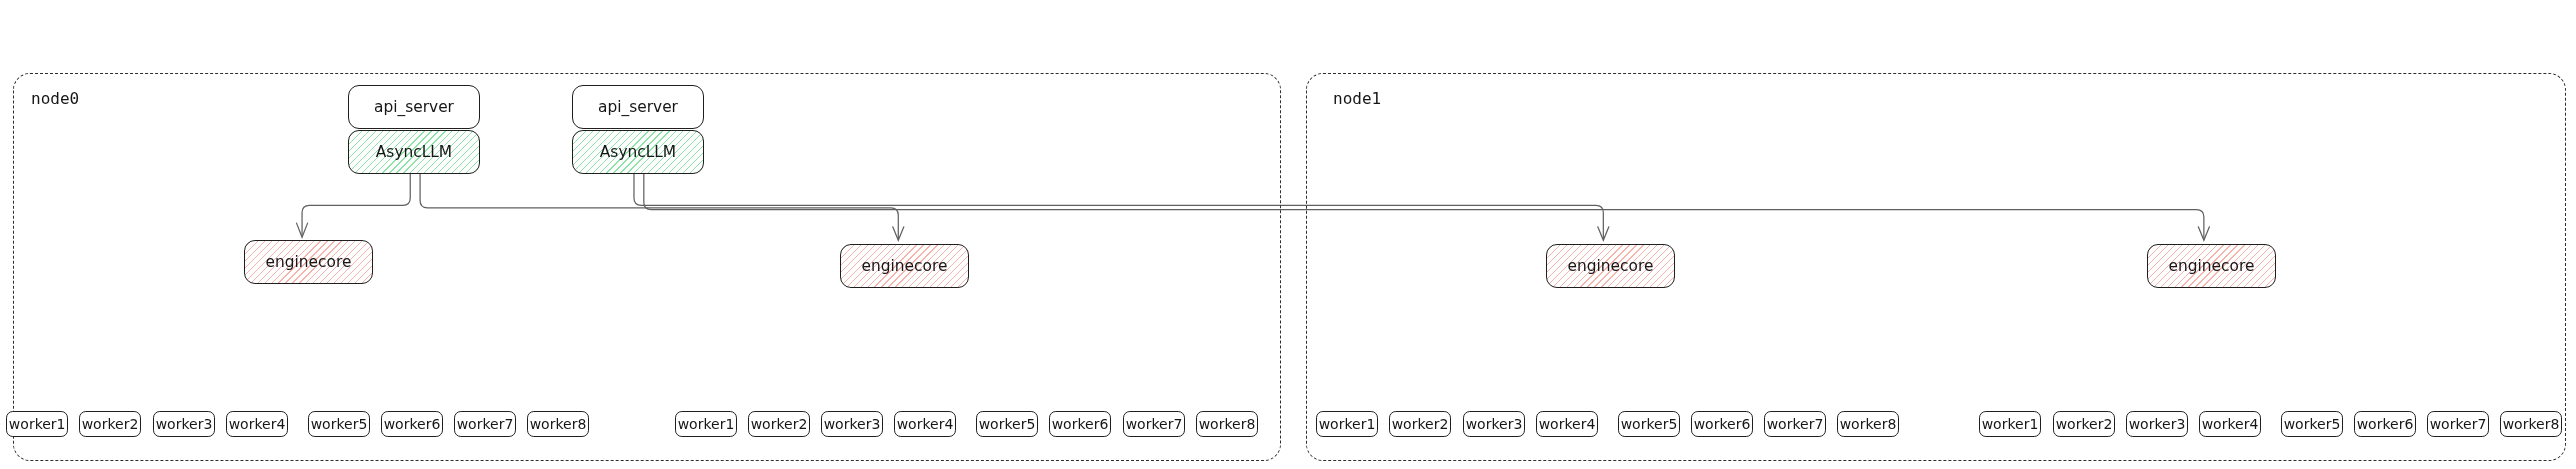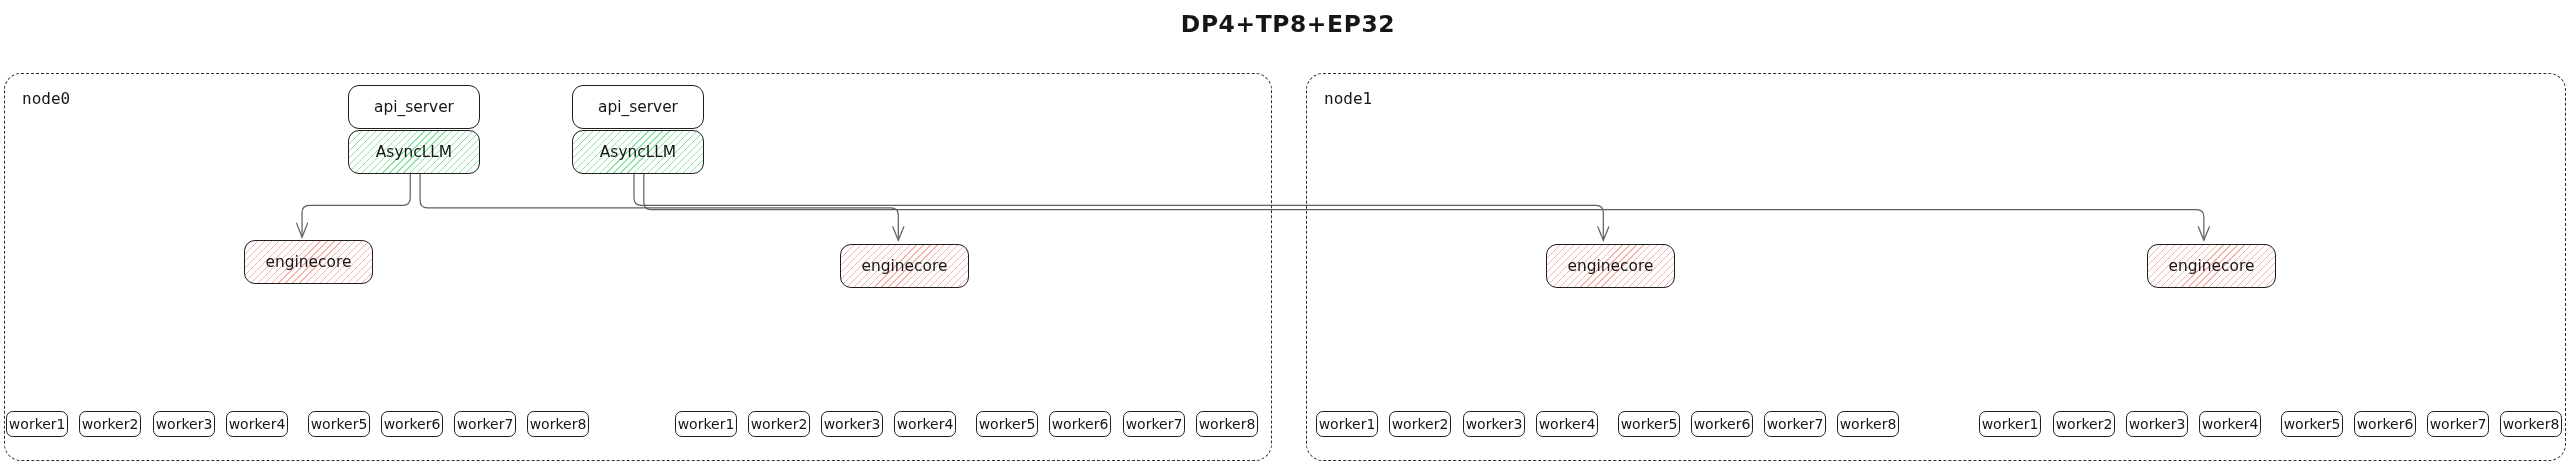--- a/index.html
+++ b/index.html
@@ -20,39 +20,38 @@
       repeating-linear-gradient(135deg, rgba(0,0,0,0) 0 4px, var(--green) 4px 4.9px), #fff;}
   .hatch-red{background:
       repeating-linear-gradient(135deg, rgba(0,0,0,0) 0 4px, var(--red) 4px 4.9px), #fff; margin-left: 7px;}
   .worker{border-width:1.5px;border-radius:6.8px;font-size:14px;text-align:right;}
 </style>
 </head>
 <body>
 
 <div class="canvas">
 
-  <div class="title">DP4+TP8+EP32</div>
 
   <svg class="edges" width="2576" height="469" viewBox="0 0 4188 763" fill="none" stroke="#606060" stroke-width="2" stroke-linecap="round">
     <path d="M 666 282 L 666 322 Q 666 334 654 334 L 502 334 Q 490 334 490 346 L 490 384"></path>
     <path d="M 481 363 L 490 386 L 499 363"></path>
     <path d="M 682 282 L 682 326 Q 682 338 694 338 L 1448 338 Q 1460 338 1460 350 L 1460 388"></path>
     <path d="M 1451 369 L 1460 391 L 1469 369"></path>
     <path d="M 1030 282 L 1030 322 Q 1030 334 1042 334 L 2595 334 Q 2607 334 2607 346 L 2607 388"></path>
     <path d="M 2598 369 L 2607 391 L 2616 369"></path>
     <path d="M 1046 282 L 1046 329 Q 1046 341 1058 341 L 3572 341 Q 3584 341 3584 353 L 3584 388"></path>
     <path d="M 3575 369 L 3584 391 L 3593 369"></path>
   </svg>
 
-  <div class="node" style="left:4px;top:73px;width:1268px;height:388px;padding-left:38px;">
+  <div class="node" style="left:13px;top:73px;width:1268px;height:388px;padding-left:38px;">
     <span class="node-label" style="left:17px;top:14.8px;">node0</span>
   </div>
 
   <div class="node" style="left:1306px;top:73px;width:1260px;height:388px;">
-    <span class="node-label" style="left:17px;top:14.8px;">node1</span>
+    <span class="node-label" style="left:26px;top:14.8px;">node1</span>
   </div>
 
   <div id="boxes">
       <div class="box" style="left: 348px; top: 85px; width: 132px; height: 44px;">api_server</div>
       <div class="box hatch-green" style="left: 348px; top: 130px; width: 132px; height: 44px;">AsyncLLM</div>
       <div class="box" style="left: 572px; top: 85px; width: 132px; height: 44px;">api_server</div>
       <div class="box hatch-green" style="left: 572px; top: 130px; width: 132px; height: 44px;">AsyncLLM</div>
       <div class="box hatch-red" style="left: 237px; top: 240px; width: 129px; height: 44px;">enginecore</div>
       <div class="box hatch-red" style="left: 833px; top: 244px; width: 129px; height: 44px;">enginecore</div>
       <div class="box hatch-red" style="left: 1539px; top: 244px; width: 129px; height: 44px;">enginecore</div>

